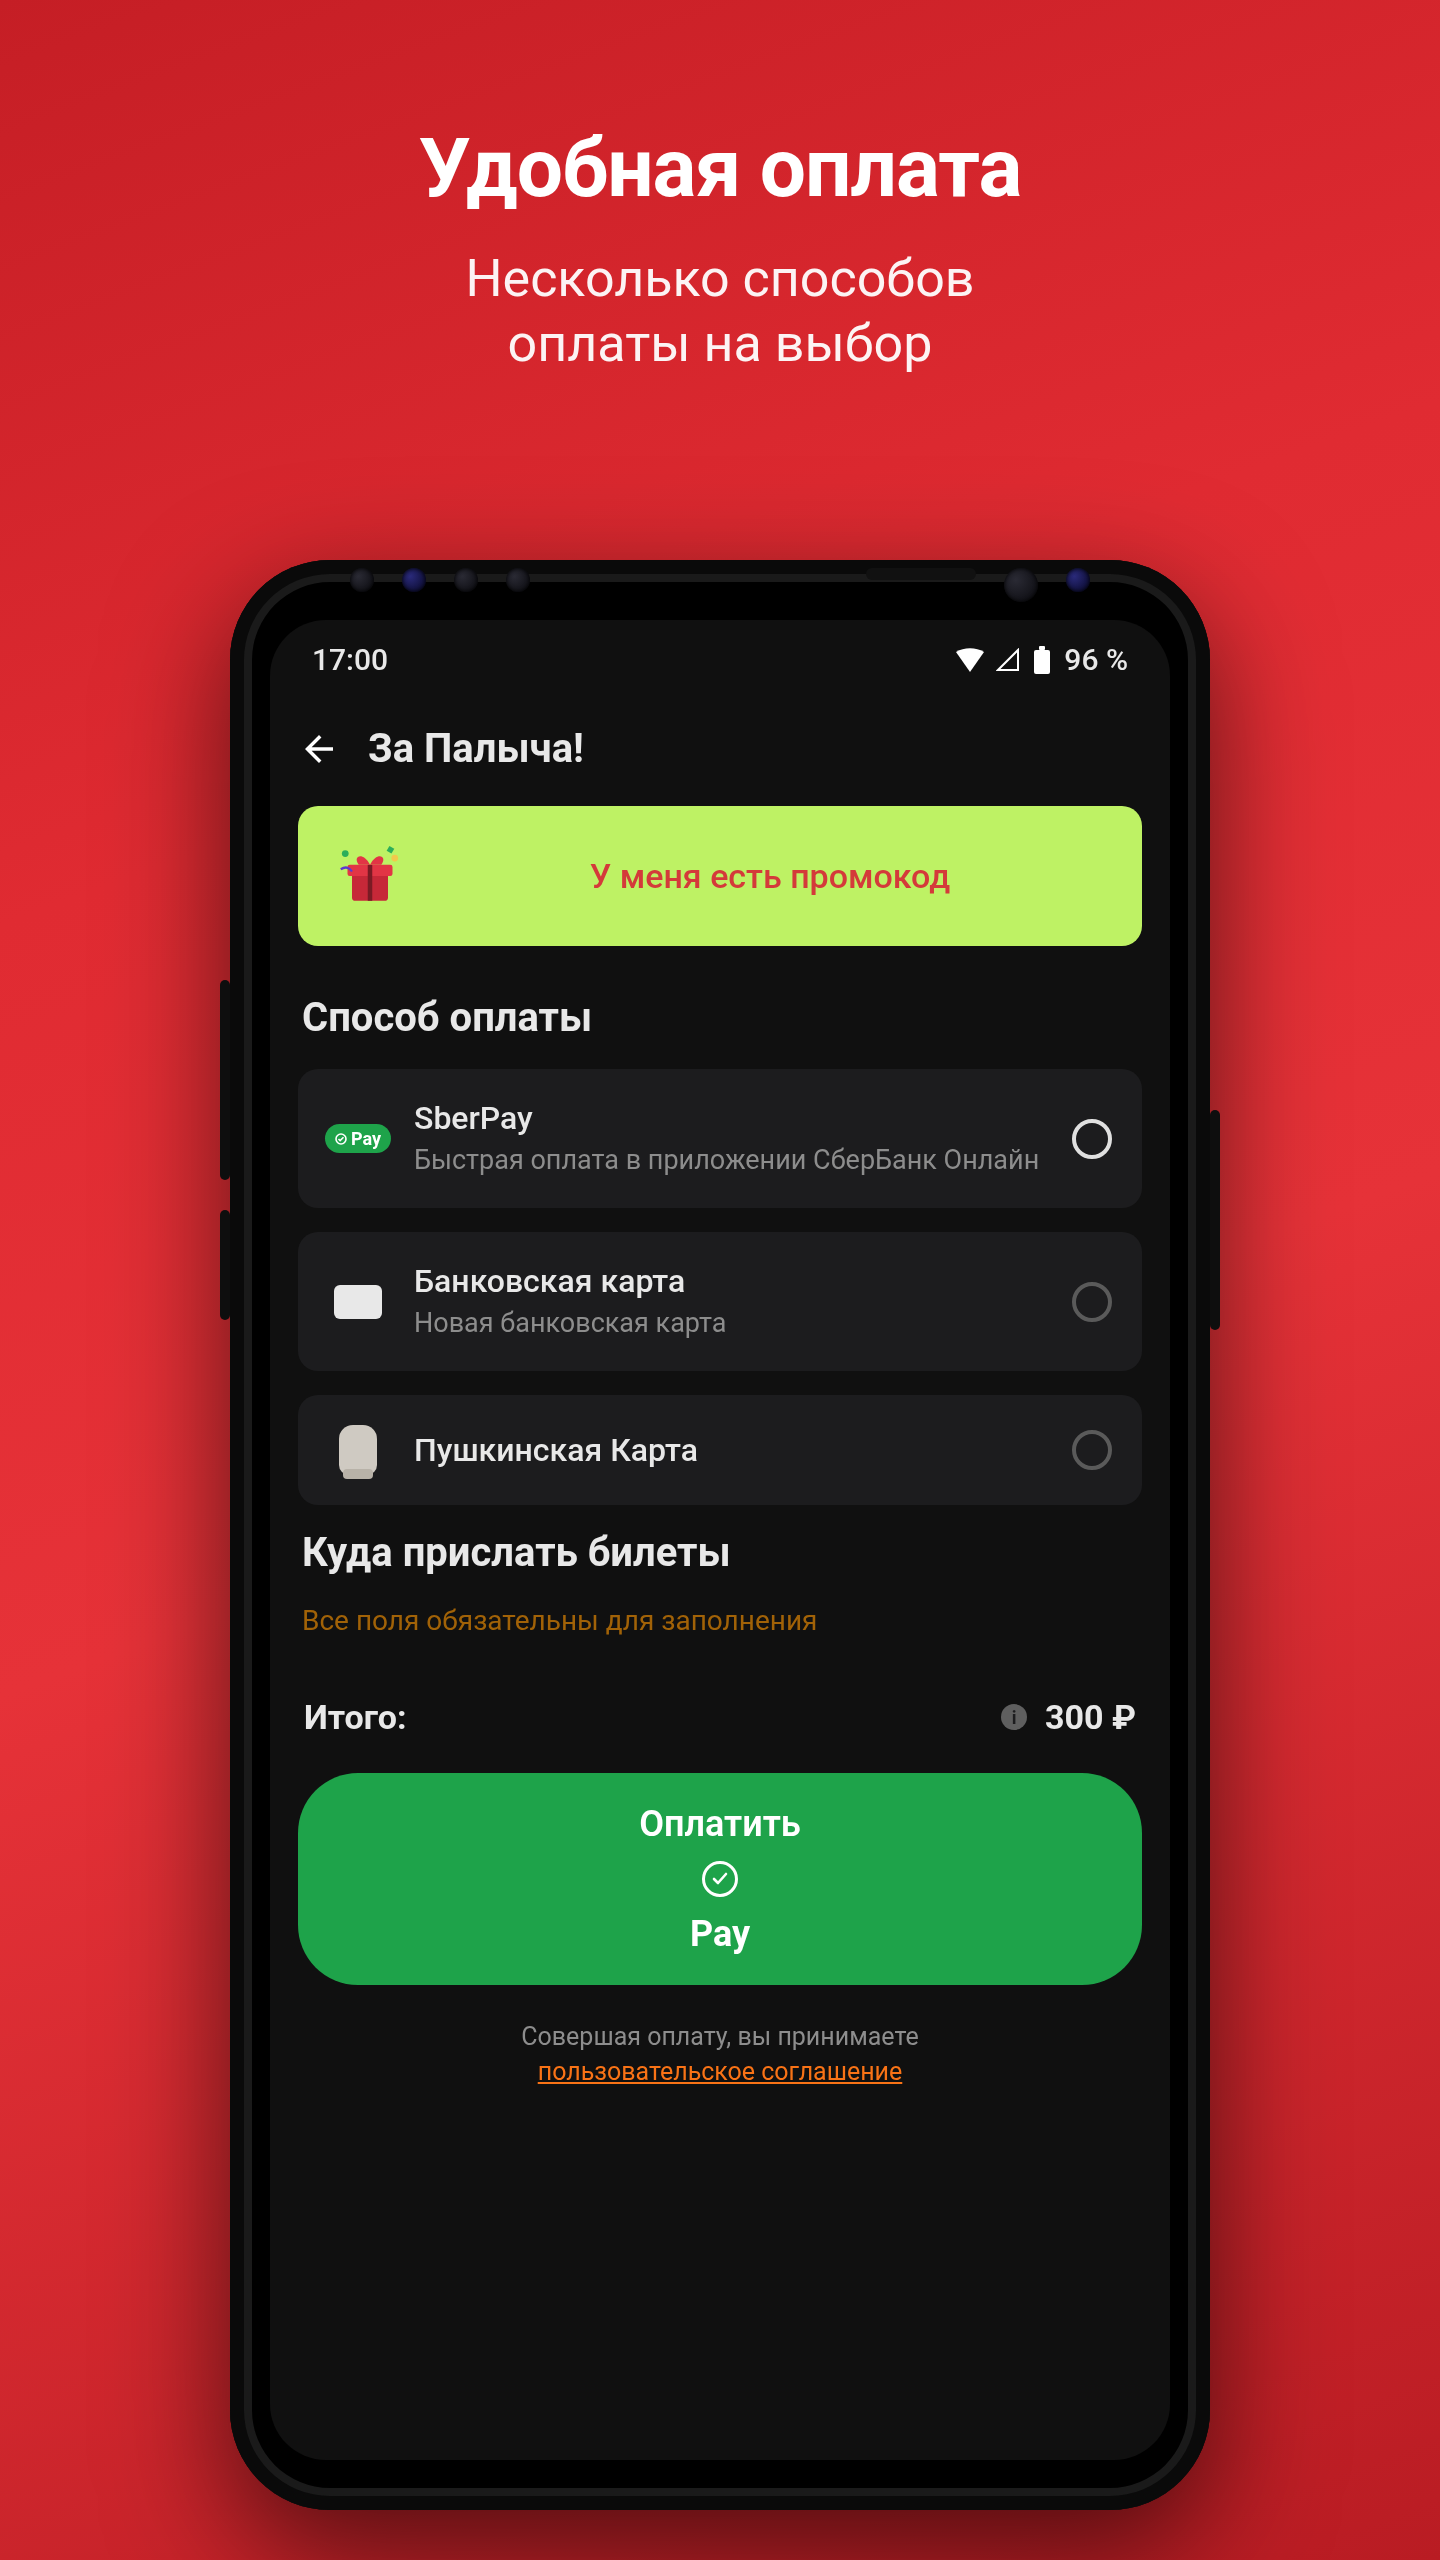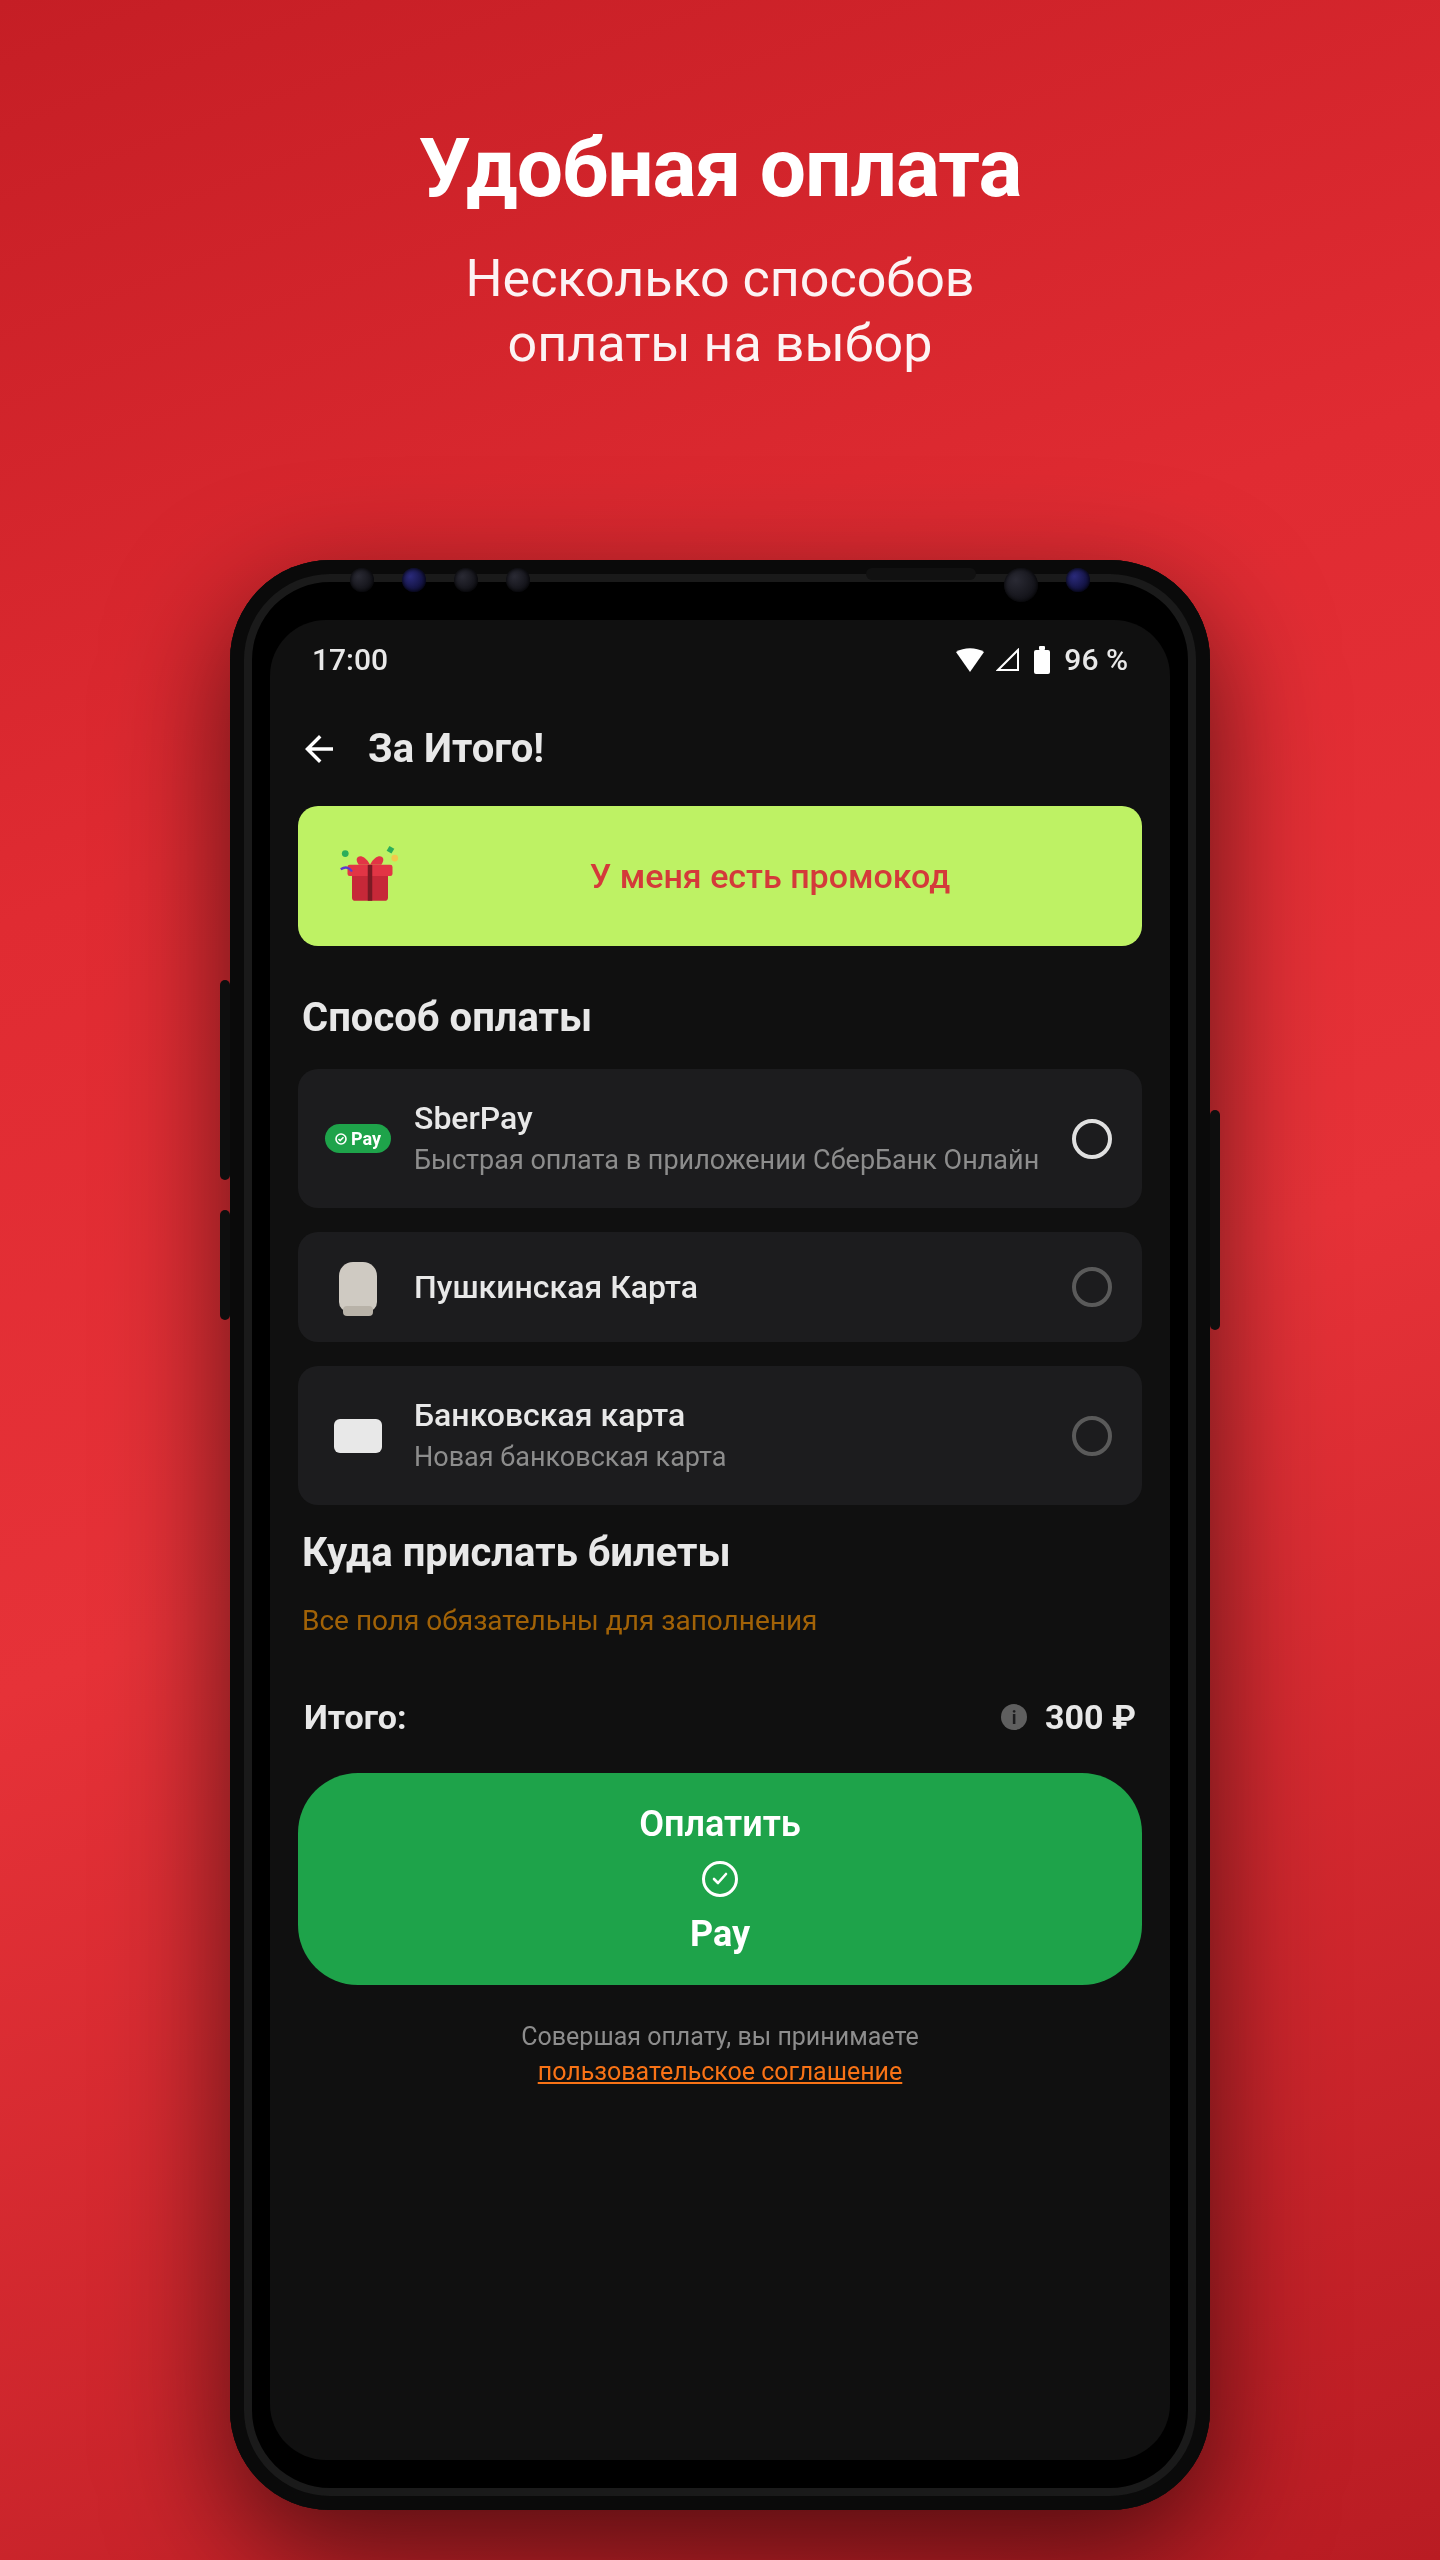--- a/index.html
+++ b/index.html
@@ -201,21 +201,21 @@
         <span>96 %</span>
       </span>
     </div>
 
     <div class="app-header">
       <span class="back-btn">
         <svg width="42" height="42" viewBox="0 0 24 24">
             <path d="M20 11H7.8l5.6-5.6L12 4l-8 8 8 8 1.4-1.4L7.8 13H20z" fill="#fff"></path>
           </svg>
       </span>
-      <span class="app-title">За Итого!</span>
+      <span class="app-title">За Палыча!</span>
     </div>
 
     <div class="content">
       <div class="promo-card">
         <span class="gift-icon">
           <svg viewBox="0 0 64 64" width="72" height="72">
             <rect x="16" y="28" width="32" height="26" rx="3" fill="#c62838"></rect>
             <rect x="12" y="22" width="40" height="10" rx="2" fill="#e23545"></rect>
             <rect x="30" y="22" width="4" height="32" fill="#7a1b24"></rect>
             <path d="M32 22 C26 10 16 14 22 22 Z" fill="#e23545"></path>
@@ -243,35 +243,35 @@
         </span>
         <div class="pay-body">
           <div class="pay-title">SberPay</div>
           <div class="pay-desc">Быстрая оплата в приложении СберБанк Онлайн</div>
         </div>
         <span class="radio"></span>
       </div>
 
       <div class="pay-option">
         <span class="pay-icon">
-            <span class="pushkin-bust"></span>
-          </span>
-        <div class="pay-body">
-          <div class="pay-title">Пушкинская Карта</div>
-        </div>
-        <span class="radio dim"></span>
-      </div>
-
-      <div class="pay-option">
-        <span class="pay-icon">
             <span class="card-rect"></span>
           </span>
         <div class="pay-body">
           <div class="pay-title">Банковская карта</div>
           <div class="pay-desc">Новая банковская карта</div>
+        </div>
+        <span class="radio dim"></span>
+      </div>
+
+      <div class="pay-option">
+        <span class="pay-icon">
+            <span class="pushkin-bust"></span>
+          </span>
+        <div class="pay-body">
+          <div class="pay-title">Пушкинская Карта</div>
         </div>
         <span class="radio dim"></span>
       </div>
 
       <div class="section-h" style="">Куда прислать билеты</div>
       <div class="section-sub">Все поля обязательны для заполнения</div>
 
       <div class="totals">
         <span>Итого:</span>
         <span class="totals-right">

